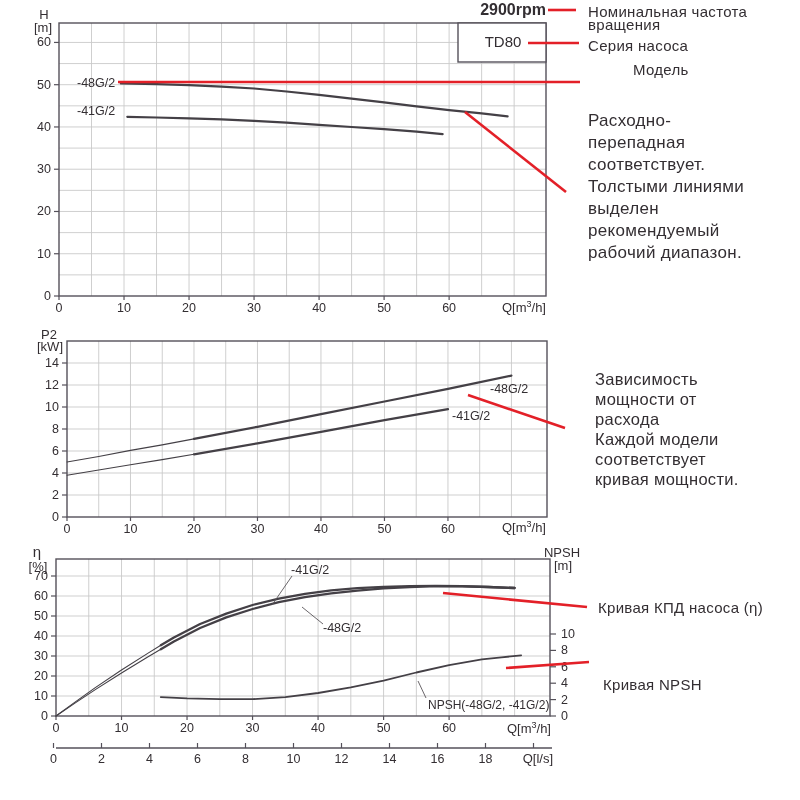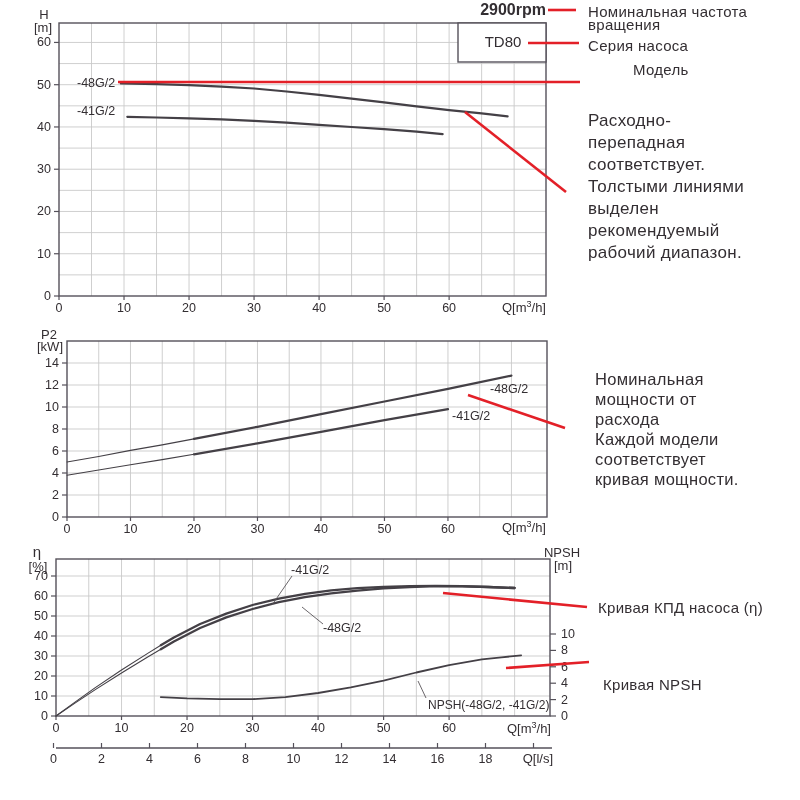--- a/index.html
+++ b/index.html
@@ -303,21 +303,21 @@
   <div class="ann ann-lg" id="ann-flowhead">
     <div>Расходно-</div>
     <div>перепадная</div>
     <div>соответствует.</div>
     <div>Толстыми линиями</div>
     <div>выделен</div>
     <div>рекомендуемый</div>
     <div>рабочий диапазон.</div>
   </div>
   <div class="ann ann-md" id="ann-power">
-    <div>Номинальная</div>
+    <div>Зависимость</div>
     <div>мощности от</div>
     <div>расхода</div>
     <div>Каждой модели</div>
     <div>соответствует</div>
     <div>кривая мощности.</div>
   </div>
   <div class="ann ann-sm" id="ann-eff">Кривая КПД насоса (η)</div>
   <div class="ann ann-sm" id="ann-npsh">Кривая NPSH</div>
 </div>
 

